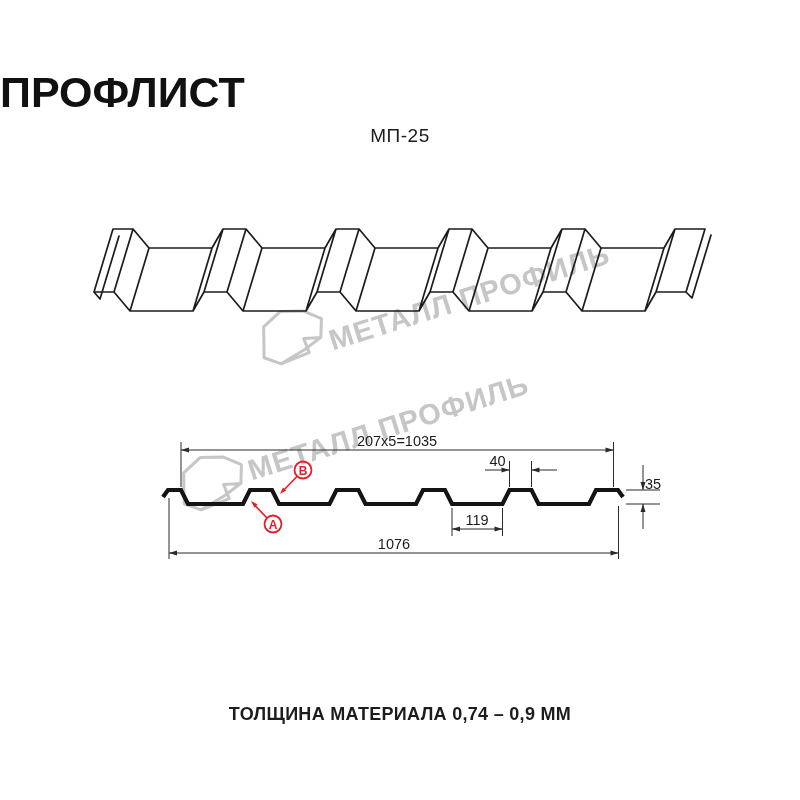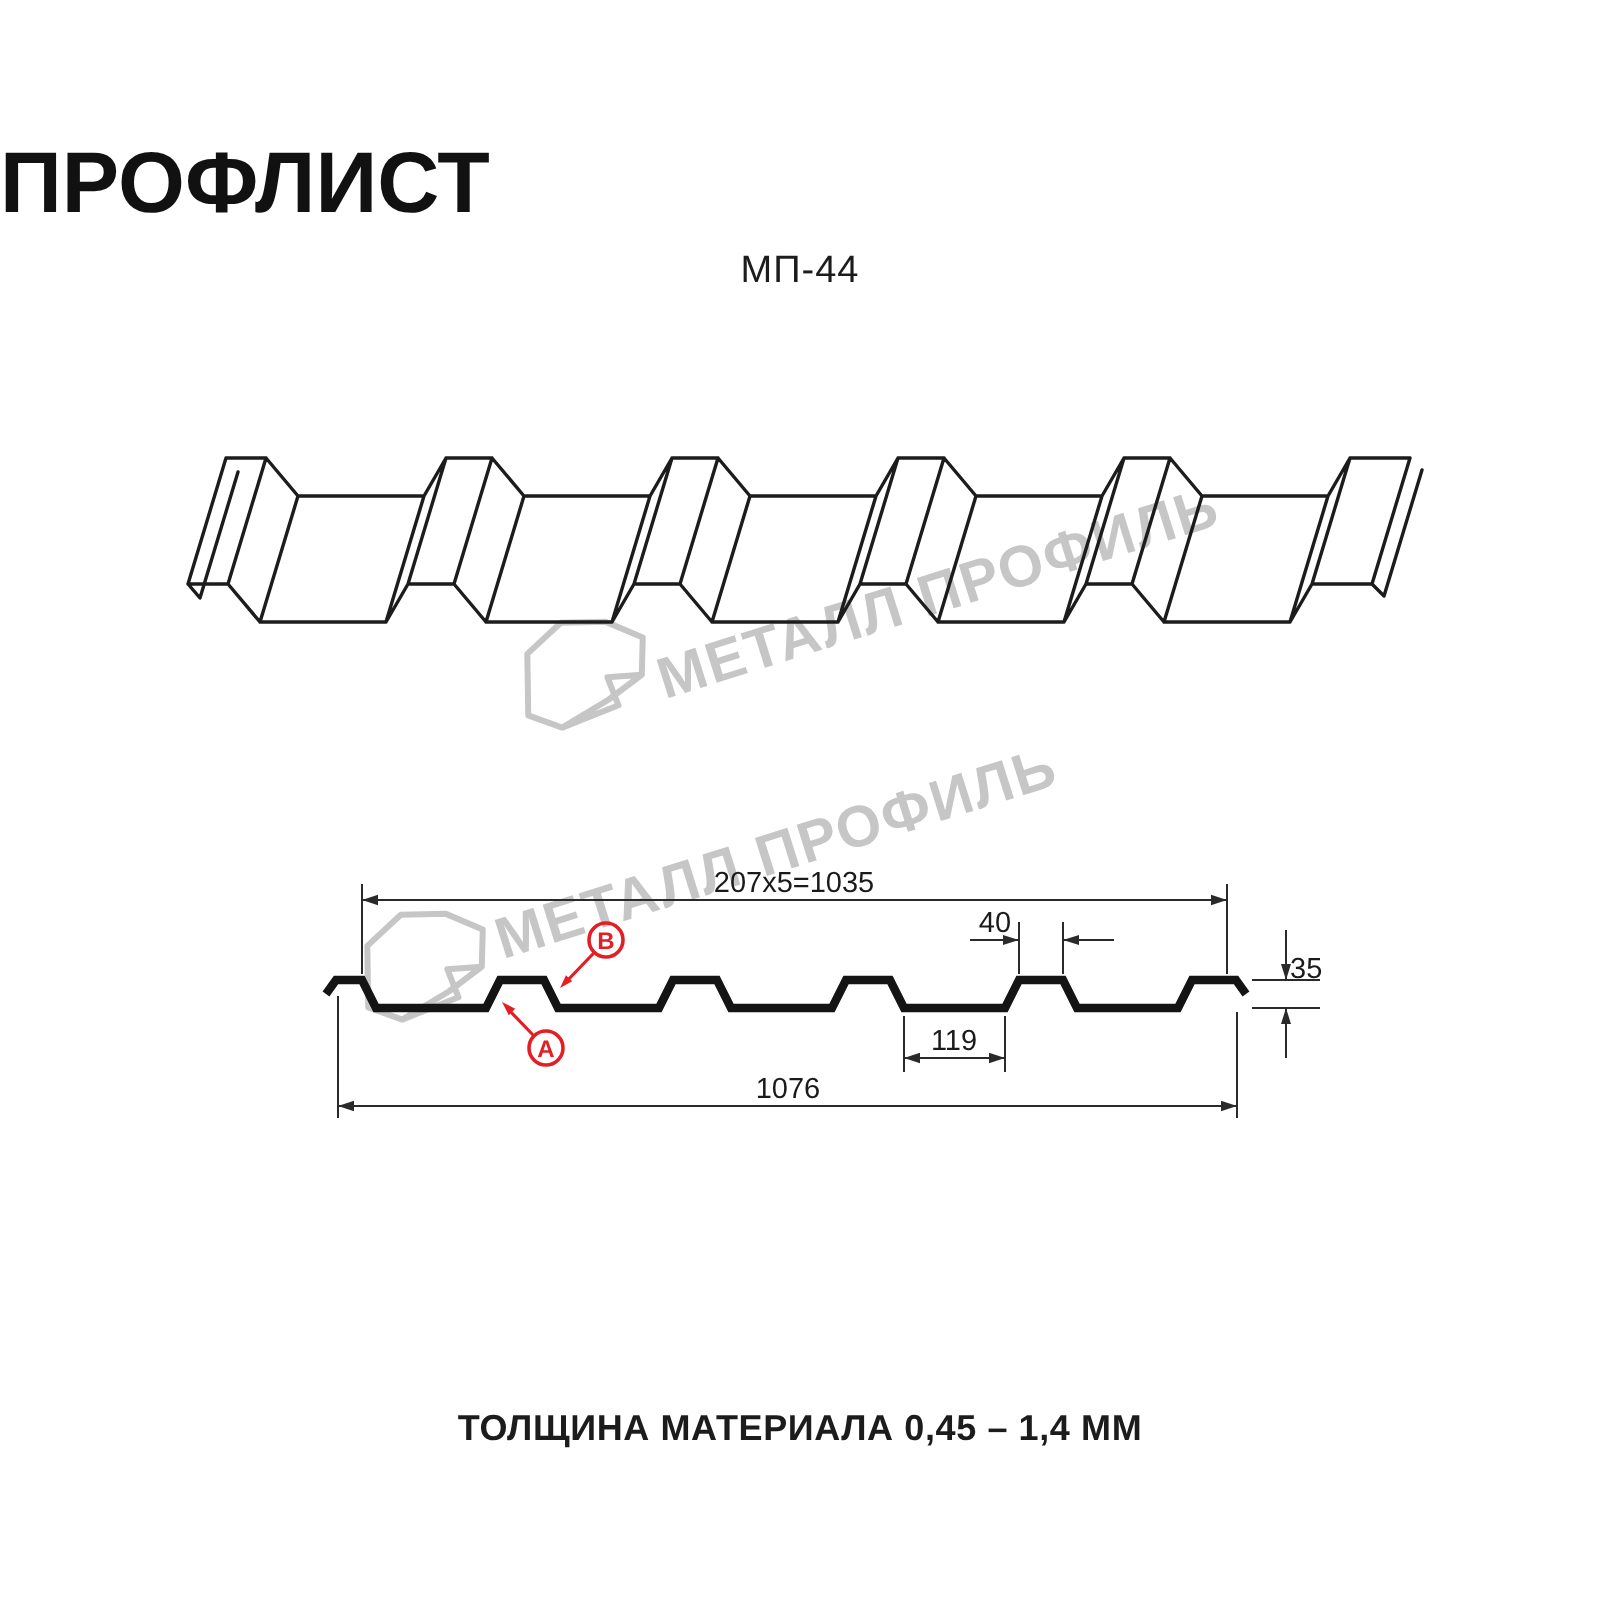--- a/index.html
+++ b/index.html
@@ -32,21 +32,21 @@
   .arrow{fill:#2a2a2a;stroke:none;}
   .dimtxt{font-family:"Liberation Sans",sans-serif;font-size:14.5px;fill:#1a1a1a;}
   .red{stroke:#e31e24;fill:none;}
   .redfill{fill:#e31e24;stroke:none;}
   .redtxt{font-family:"Liberation Sans",sans-serif;font-size:12px;font-weight:700;fill:#e31e24;}
 </style>
 </head>
 <body>
 
 <div class="page-title">ПРОФЛИСТ</div>
-<div class="page-subtitle">МП-44</div>
+<div class="page-subtitle">МП-25</div>
 
 <div class="wm">
   <svg class="wm-logo" style="left:256px;top:306px;" width="74" height="54" viewBox="0 0 74 54">
     <path d="M3,44 L10,14 L30,3 L52,8 L68,20 L63,38 L46,35 L48,50 L18,54 Z M63,38 L44,46 L18,54" fill="none" stroke="#c6c6c6" stroke-width="3" stroke-linejoin="round"></path>
   </svg>
   <div class="wm-text" style="left:330px;top:325px;">МЕТАЛЛ ПРОФИЛЬ</div>
 </div>
 
 <div class="wm">
   <svg class="wm-logo" style="left:176px;top:452px;" width="74" height="54" viewBox="0 0 74 54">
@@ -109,13 +109,13 @@
   </g>
 
   <g>
     <line class="red" x1="267" y1="518" x2="254" y2="504.5" stroke-width="1.6"></line>
     <polygon class="redfill" points="251,501 254.4,507.6 257.6,504.4"></polygon>
     <circle class="red" cx="273" cy="524" r="8.5" stroke-width="1.8"></circle>
     <text class="redtxt" x="273" y="528.5" text-anchor="middle">A</text>
   </g>
 </svg>
 
-<div class="footer-note">ТОЛЩИНА МАТЕРИАЛА 0,45 – 1,4 ММ</div>
+<div class="footer-note">ТОЛЩИНА МАТЕРИАЛА 0,74 – 0,9 ММ</div>
 
 </body></html>

